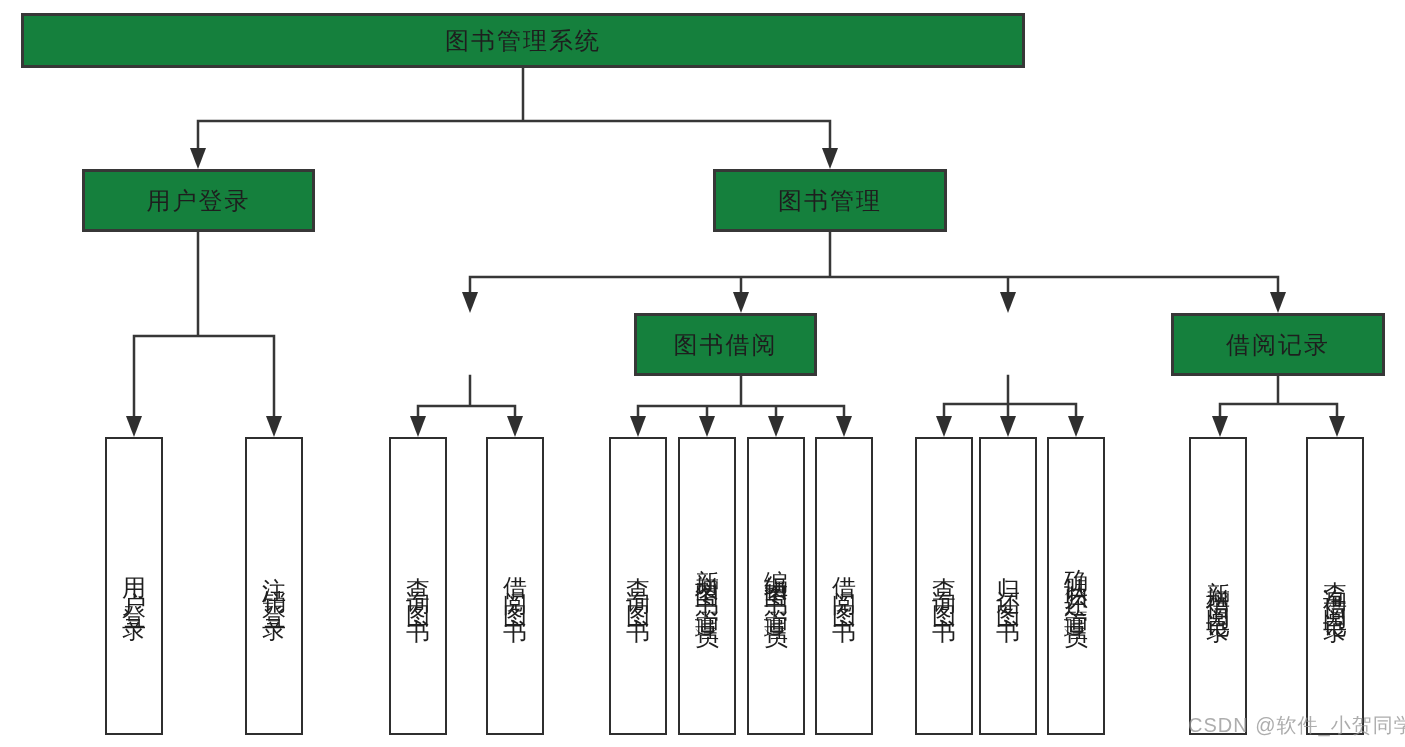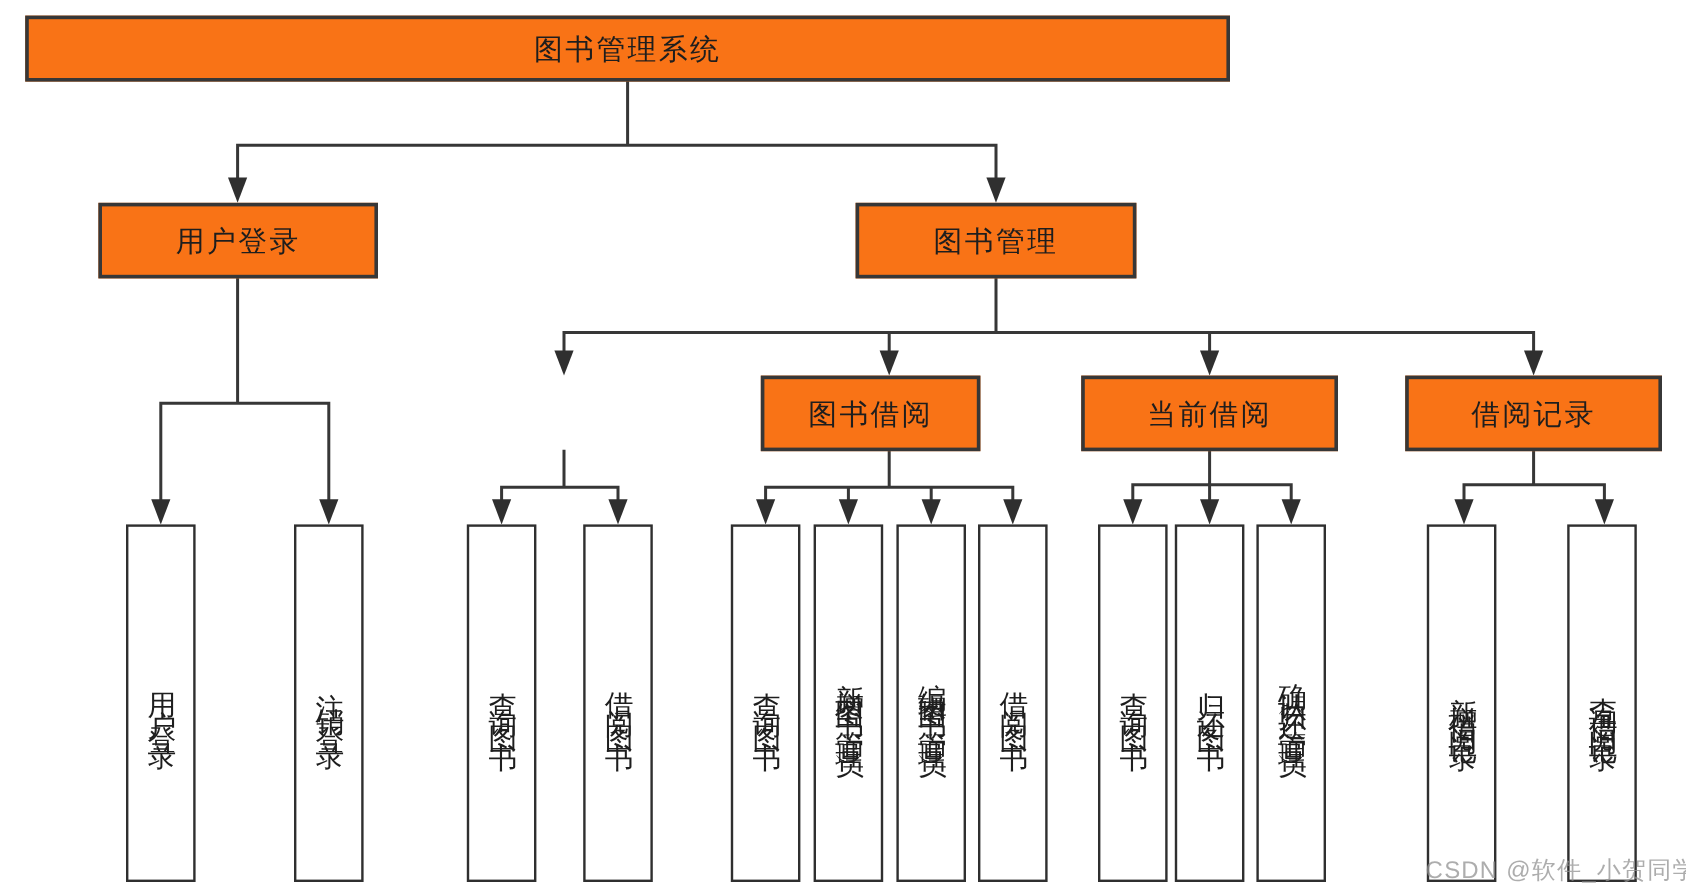--- a/index.html
+++ b/index.html
@@ -2,21 +2,21 @@
 <html><head>
 <meta charset="utf-8">
 <style>
   html,body{margin:0;padding:0;background:#fff;}
   .canvas{
     position:relative;width:1405px;height:747px;background:#ffffff;overflow:hidden;
     font-family:"Liberation Sans","DejaVu Sans",sans-serif;color:#1e1e1e;
   }
   .canvas svg{position:absolute;left:0;top:0;}
   .hbox{
-    position:absolute;box-sizing:border-box;background:#f97316;border:3px solid #373737;
+    position:absolute;box-sizing:border-box;background:#15803d;border:3px solid #373737;
     display:flex;align-items:center;justify-content:center;
     font-size:24px;letter-spacing:2px;color:#1e1e1e;z-index:2;
   }
   .vbox{
     position:absolute;box-sizing:border-box;background:#fff;border:2.5px solid #2f2f2f;
     display:flex;align-items:center;justify-content:center;
     writing-mode:vertical-lr;text-orientation:mixed;
     font-size:24px;letter-spacing:8px;color:#1e1e1e;z-index:2;
     top:437px;width:58px;height:298px;
   }
@@ -96,23 +96,20 @@
   <div class="hbox" style="left:82px;top:169px;width:233px;height:63px">
     <span>用户登录</span>
   </div>
   <div class="hbox" style="left:713px;top:169px;width:234px;height:63px">
     <span>图书管理</span>
   </div>
 
   <div class="hbox" style="left:634px;top:313px;width:183px;height:63px">
     <span>图书借阅</span>
   </div>
-  <div class="hbox" style="left:901px;top:313px;width:214px;height:63px">
-    <span>当前借阅</span>
-  </div>
   <div class="hbox" style="left:1171px;top:313px;width:214px;height:63px">
     <span>借阅记录</span>
   </div>
 
   <div class="vbox s4" style="left:105px">
     <span>用户登录</span>
   </div>
   <div class="vbox s4" style="left:245px">
     <span>注销登录</span>
   </div>

